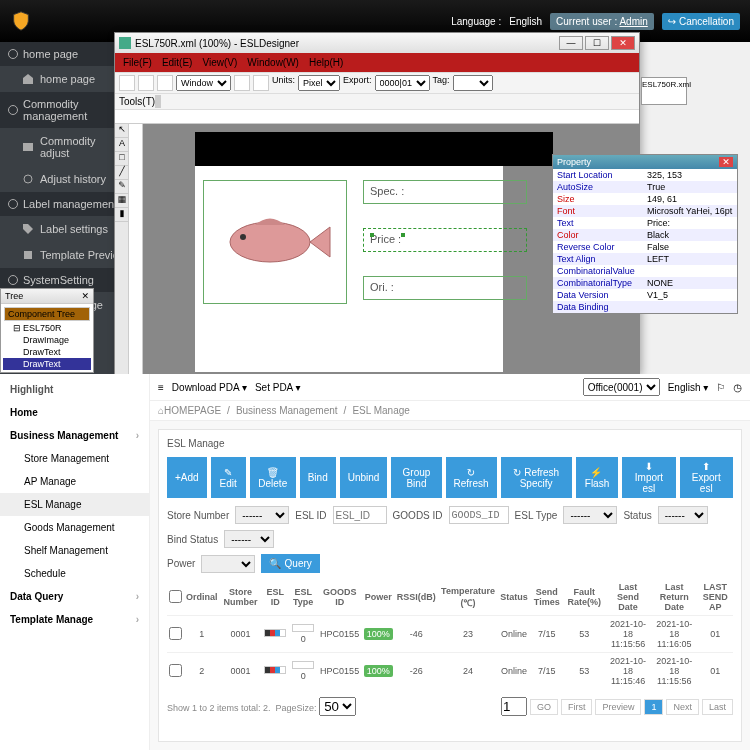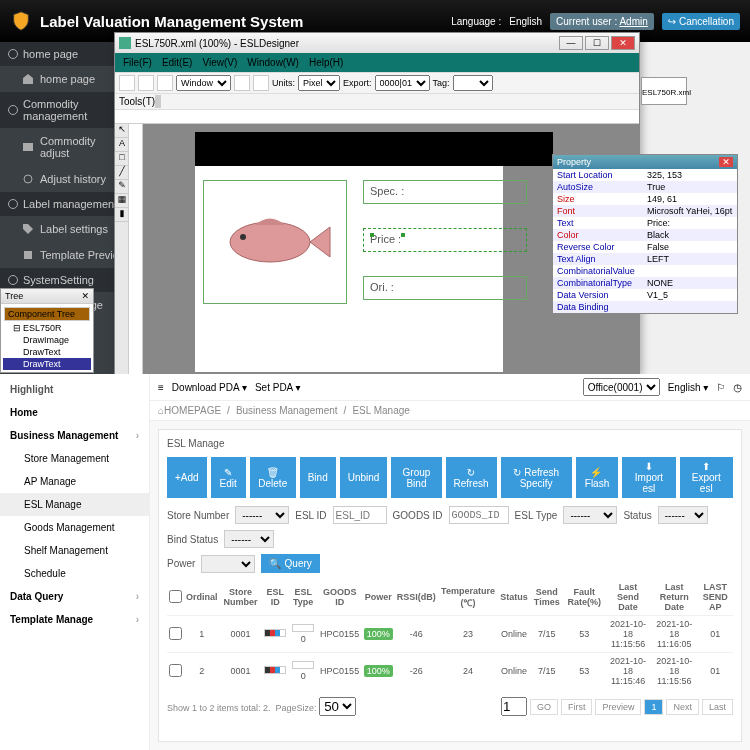--- a/index.html
+++ b/index.html
@@ -16,41 +16,41 @@
 .sitm{padding:7px 8px 7px 22px;display:flex;align-items:center;gap:6px;cursor:pointer}
 .circ{width:10px;height:10px;border:1px solid #aaa;border-radius:50%;flex-shrink:0}
 .sicon{width:12px;height:12px;flex-shrink:0}
 
 .win{position:absolute;left:114px;top:32px;width:526px;height:342px;background:#fff;border:1px solid #888;box-shadow:2px 2px 8px rgba(0,0,0,0.3)}
 .wtb{background:linear-gradient(#f8f8f8,#e0e0e0);height:20px;display:flex;align-items:center;padding:0 4px;font-size:10px}
 .wtb .wicon{width:12px;height:12px;background:#4a8;margin-right:4px}
 .wctrl{margin-left:auto;display:flex}
 .wctrl span{width:24px;height:14px;border:1px solid #999;margin-left:2px;text-align:center;line-height:12px;font-size:9px;cursor:pointer}
 .wctrl .cls{background:#d44;color:#fff}
-.wmnu{display:flex;gap:2px;padding:2px 4px;font-size:10px;background:#0f766e}
+.wmnu{display:flex;gap:2px;padding:2px 4px;font-size:10px;background:#b91c1c}
 .wmnu span{padding:2px 4px;cursor:pointer}
-.wtbar{display:flex;align-items:center;gap:3px;padding:2px 4px;background:#f4f4f4;border-top:1px solid #ddd;border-bottom:1px solid #ddd;font-size:10px}
+.wtbar{display:flex;align-items:flex-start;gap:3px;padding:2px 4px;background:#f4f4f4;border-top:1px solid #ddd;border-bottom:1px solid #ddd;font-size:10px}
 .tbtn{width:16px;height:16px;border:1px solid #ccc;background:#fff;cursor:pointer}
 .wsel{font-size:9px;height:16px}
 .wlbl{font-size:9px;white-space:nowrap}
 .wtbar2{padding:2px 4px;font-size:10px;background:#f4f4f4;border-bottom:1px solid #ddd}
 .ruler{height:14px;background:#fff;border-bottom:1px solid #ccc;font-size:7px;position:relative;overflow:hidden}
 .canvas-area{display:flex;height:260px}
 .vtools{width:14px;background:#e8e8e8;display:flex;flex-direction:column;border-right:1px solid #ccc}
 .vtools .vt{width:14px;height:14px;border-bottom:1px solid #ccc;font-size:9px;text-align:center;cursor:pointer}
 .vruler{width:14px;background:#fff;border-right:1px solid #ccc}
 .cvs{flex:1;background:#888;position:relative;overflow:hidden}
 .pg{position:absolute;left:52px;top:8px;width:308px;height:240px;background:#fff}
 .pg-dark{position:absolute;left:0;top:0;width:358px;height:34px;background:#000}
 .fish-box{position:absolute;left:8px;top:48px;width:144px;height:124px;border:1px solid #6a6}
 .fish{width:100%;height:100%;display:flex;align-items:center;justify-content:center}
 .fbox{position:absolute;border:1px solid #6a6;font-size:11px;color:#555;padding:4px 6px}
 .fbox.sel{border:1px dashed #393}
 .fbox.sel::before,.fbox.sel::after{content:'';position:absolute;width:4px;height:4px;background:#393}
-.tabfile{position:absolute;right:-48px;top:44px;width:46px;height:28px;background:#fff;border:1px solid #999;font-size:8px;text-align:center;padding-top:10px}
+.tabfile{position:absolute;right:-48px;top:44px;width:46px;height:28px;background:#fff;border:1px solid #999;font-size:8px;text-align:center;padding-top:2px}
 
 .tree-win{position:absolute;left:0;top:288px;width:94px;background:#fff;border:1px solid #999;font-size:9px;z-index:5}
 .tw-hdr{background:linear-gradient(#f4f4f4,#ddd);padding:2px 4px;display:flex;border-bottom:1px solid #ccc}
 .tw-body{padding:2px}
 .tw-tab{background:#a16207;border:1px solid #ccc;padding:1px 3px;margin:1px}
 .tree-nd{padding:1px 2px 1px 10px}
 .tree-nd.sel{background:#339;color:#fff}
 
 .prop-win{position:absolute;right:12px;top:154px;width:186px;background:#fff;border:1px solid #888;font-size:9px;z-index:6}
 .pw-hdr{background:linear-gradient(#6ab,#48a);color:#fff;padding:2px 4px;display:flex}
@@ -90,21 +90,20 @@
 .pgbtn{border:1px solid #ddd;padding:2px 6px;cursor:pointer;color:#888}
 .pgbtn.act{background:#3a9bdc;color:#fff}
 </style>
 </head>
 <body>
 
 <div class="hdr">
  <svg class="shield" viewBox="0 0 24 24">
       <path fill="#f5a623" stroke="#333" d="M12 2l8 3v6c0 5-3.5 9-8 11-4.5-2-8-6-8-11V5z"></path>
     </svg>
- <span class="ttl">Label Valuation Management System</span>
  <div class="hdr-r">
   <span>Language :</span>
   <span>English</span>
   <span class="cu"><span>Current user :</span> <a>Admin</a></span>
   <span class="cxl">↪ <span>Cancellation</span></span>
  </div>
 </div>
 
 <div class="sidebar">
  <div class="shdr">

